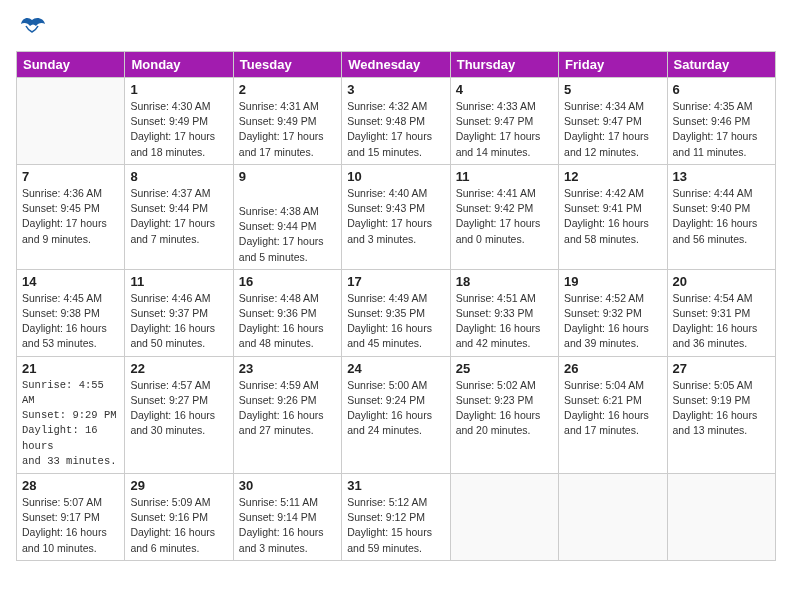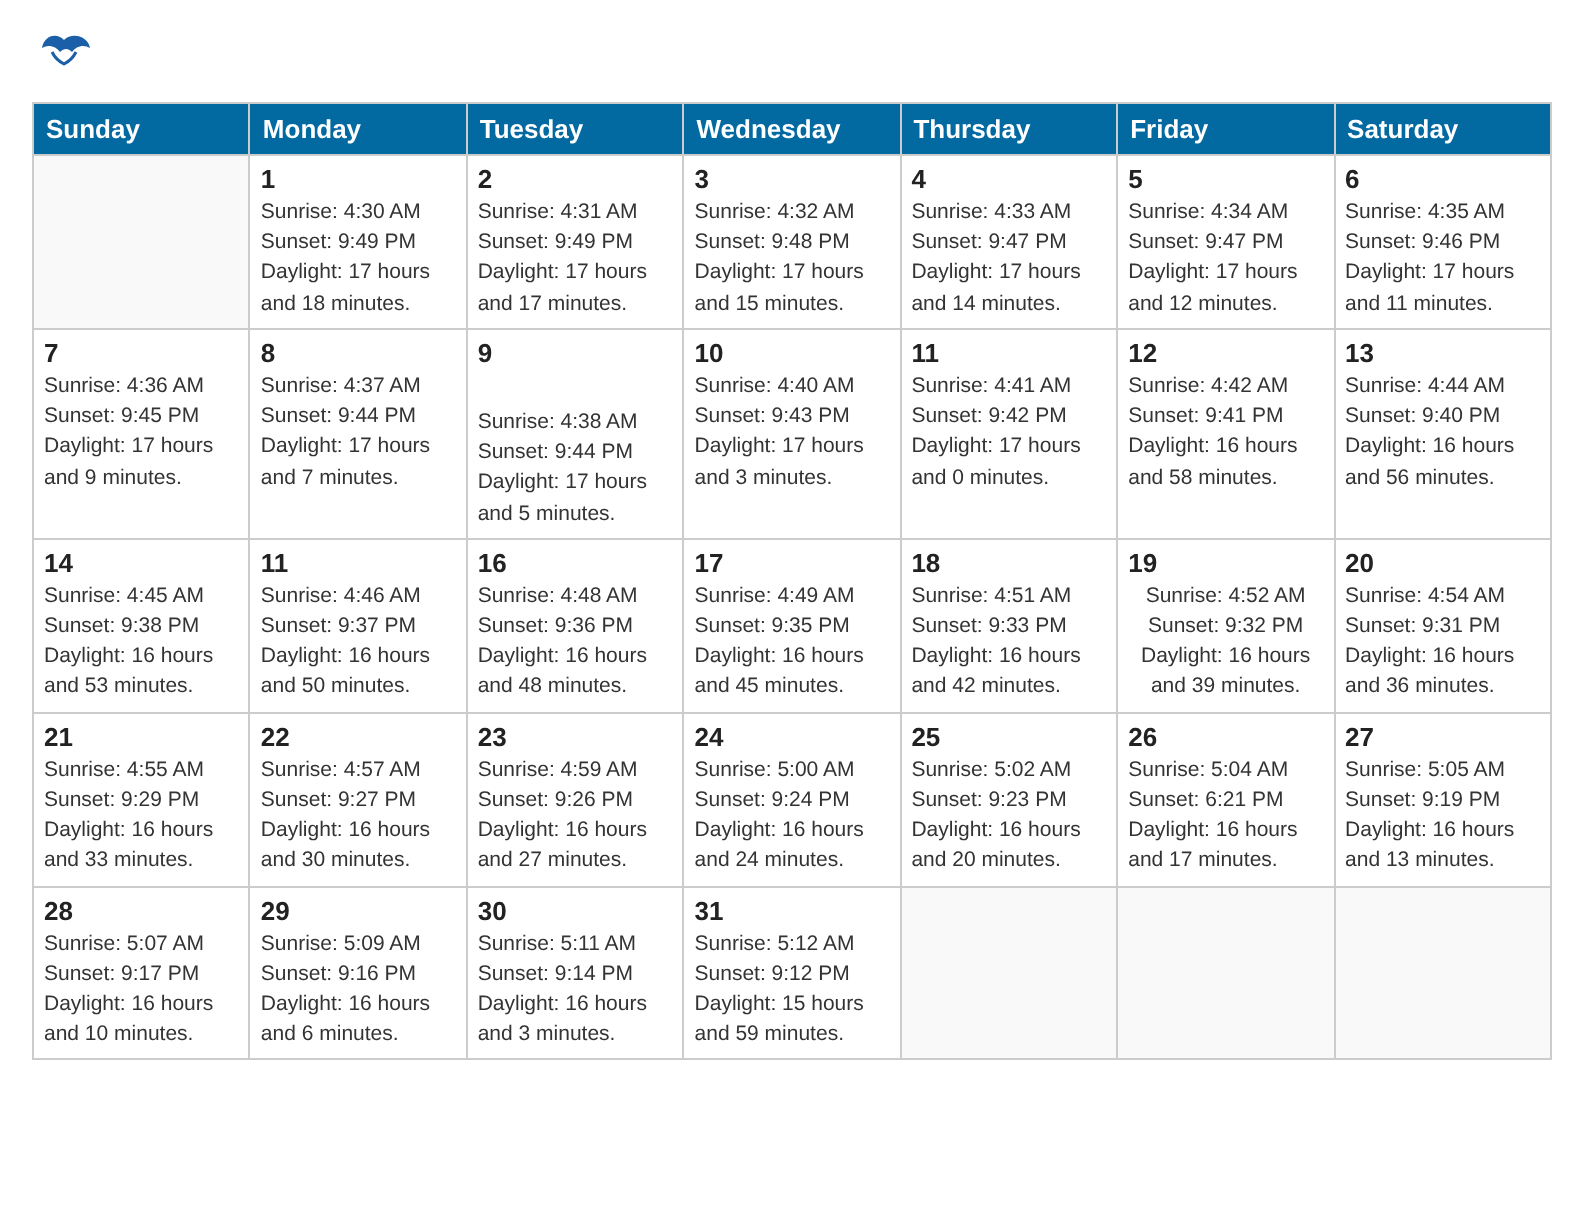--- a/index.html
+++ b/index.html
@@ -50,21 +50,21 @@
       color: #333;
       margin-top: 2px;
     }
     .calendar {
       width: 100%;
       border-collapse: collapse;
       margin-top: 8px;
       font-size: 11px;
     }
     .calendar th {
-      background-color: #0369a1;
+      background-color: #a21caf;
       color: #fff;
       text-align: left;
       padding: 5px 6px;
       font-size: 13px;
       font-weight: bold;
       border: 1px solid #ccc;
     }
     .calendar td {
       border: 1px solid #ccc;
       vertical-align: top;
@@ -250,37 +250,37 @@
         </td>
         <td>
           <span class="day-number">18</span>
           <div class="day-info" style="white-space: pre-line;">Sunrise: 4:51 AM
 Sunset: 9:33 PM
 Daylight: 16 hours
 and 42 minutes.</div>
         </td>
         <td>
           <span class="day-number">19</span>
-          <div class="day-info" style="white-space: pre-line; text-align: center;">Sunrise: 4:52 AM
+          <div class="day-info" style="white-space: pre-line;">Sunrise: 4:52 AM
 Sunset: 9:32 PM
 Daylight: 16 hours
 and 39 minutes.</div>
         </td>
         <td>
           <span class="day-number">20</span>
           <div class="day-info" style="white-space: pre-line;">Sunrise: 4:54 AM
 Sunset: 9:31 PM
 Daylight: 16 hours
 and 36 minutes.</div>
         </td>
       </tr>
       <tr>
         <td>
           <span class="day-number">21</span>
-          <div class="day-info" style="white-space: pre-line;">Sunrise: 4:55 AM
+          <div class="day-info" style="white-space: pre-line; font-family: Liberation Mono, monospace;">Sunrise: 4:55 AM
 Sunset: 9:29 PM
 Daylight: 16 hours
 and 33 minutes.</div>
         </td>
         <td>
           <span class="day-number">22</span>
           <div class="day-info" style="white-space: pre-line;">Sunrise: 4:57 AM
 Sunset: 9:27 PM
 Daylight: 16 hours
 and 30 minutes.</div>

